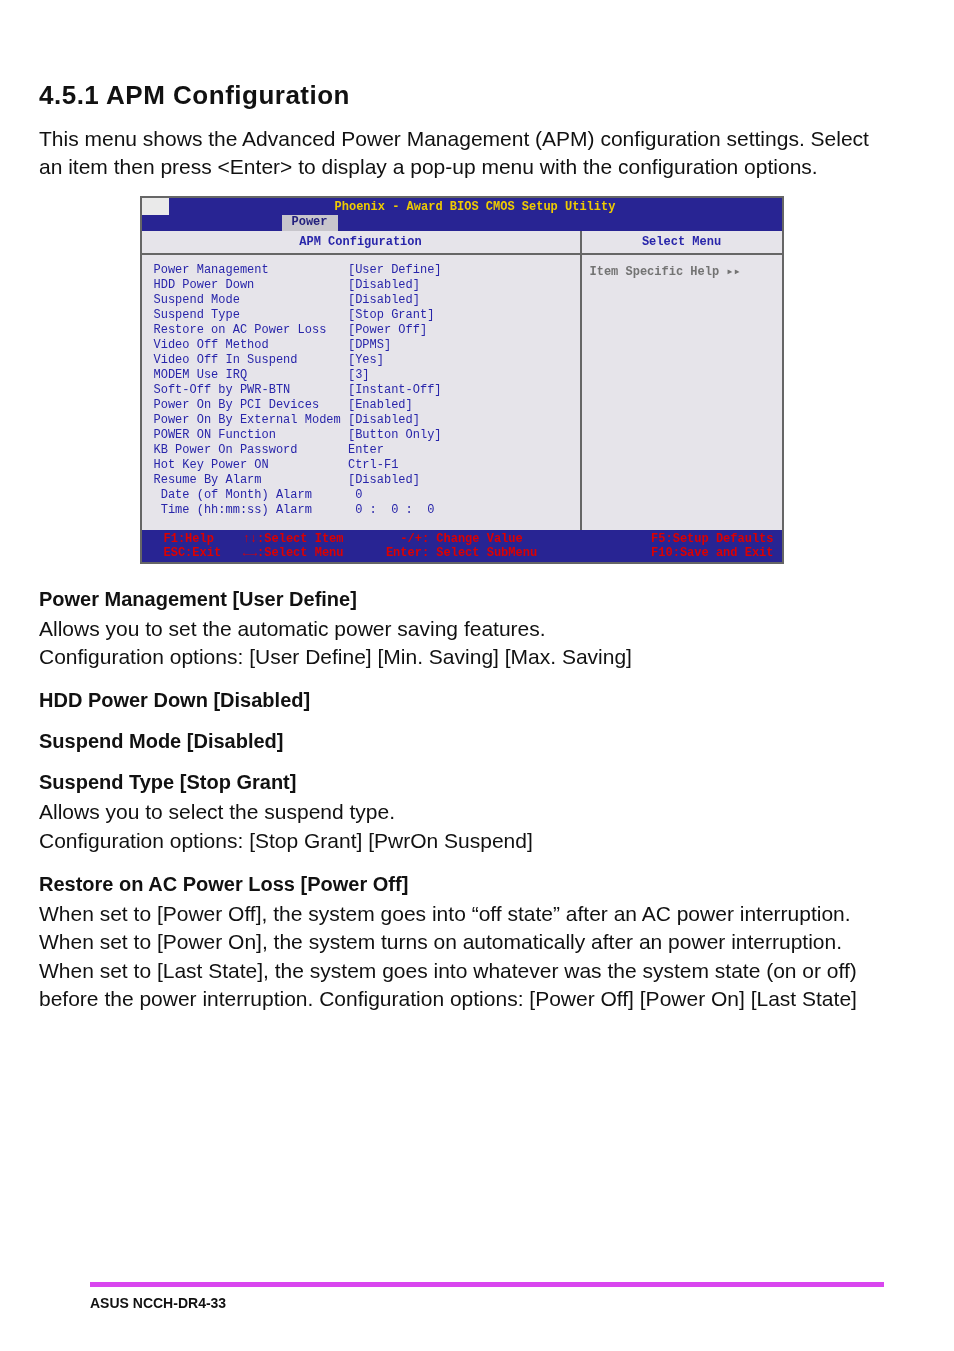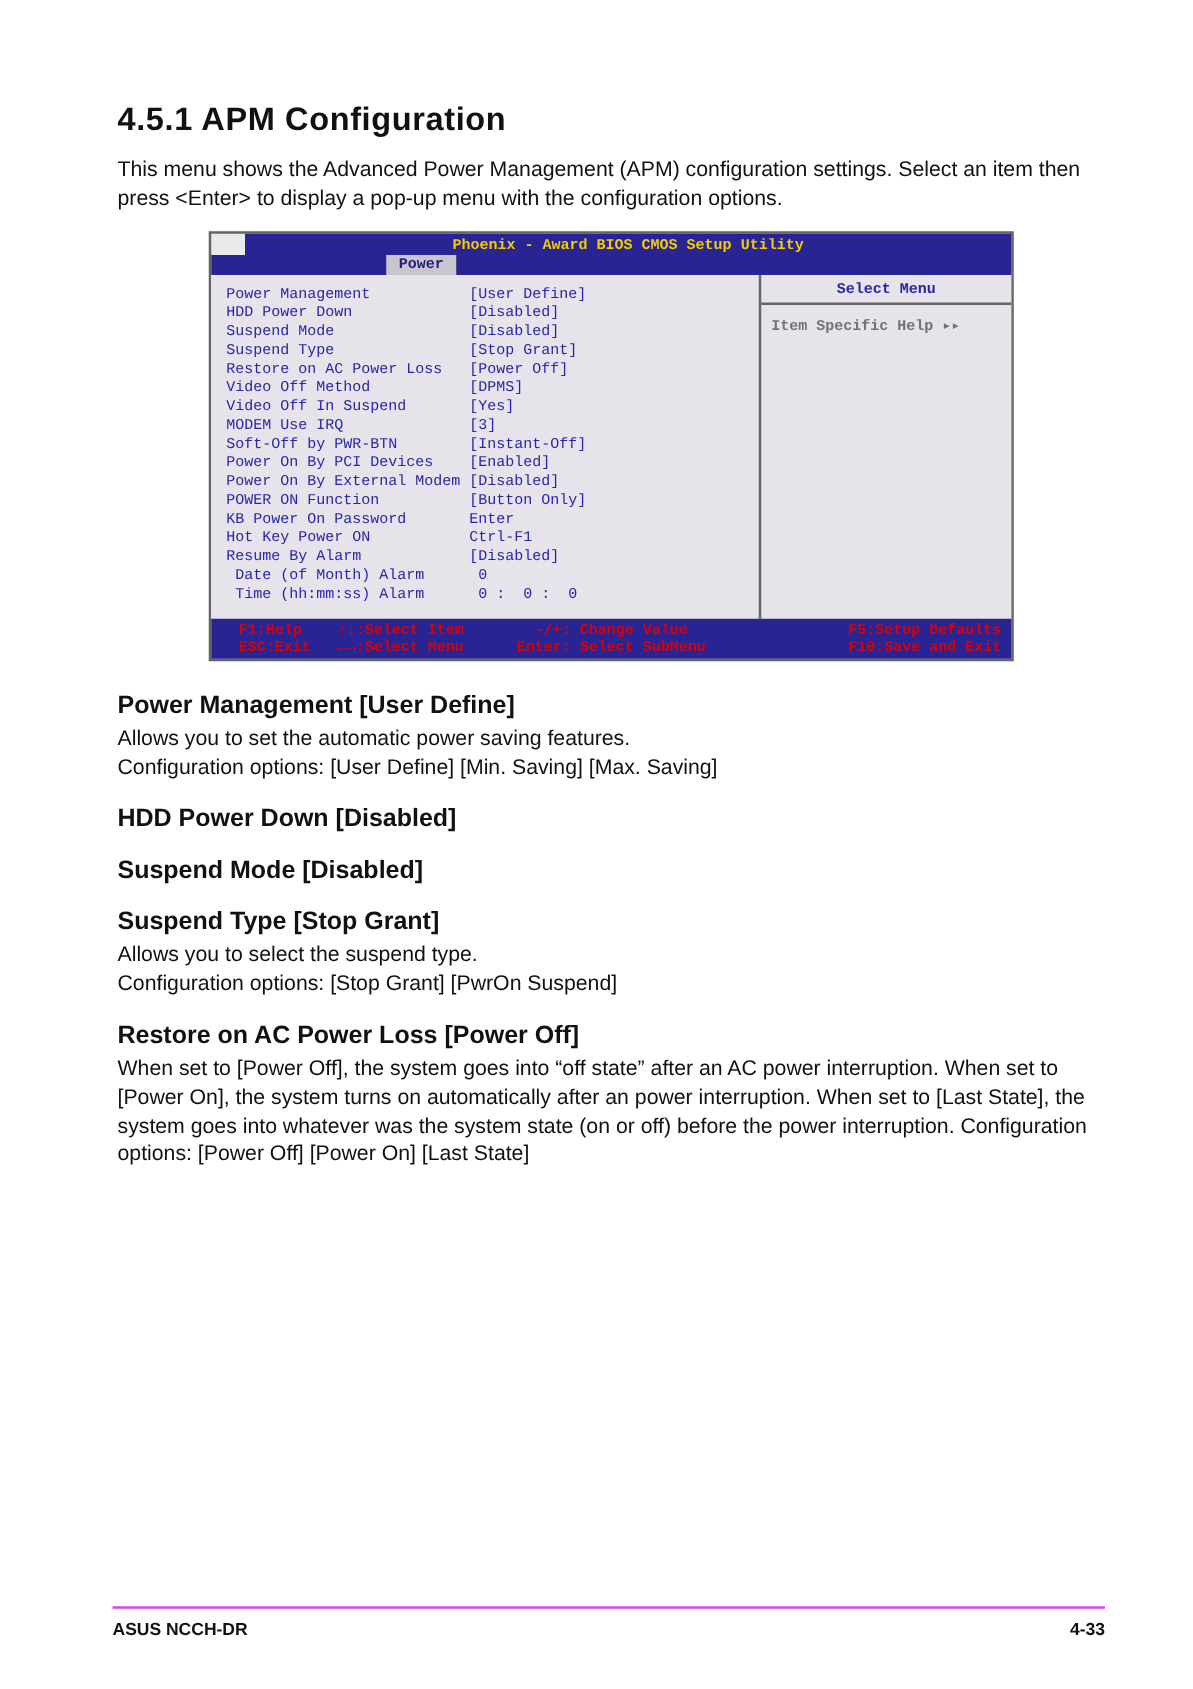--- a/index.html
+++ b/index.html
@@ -6,31 +6,31 @@
     margin: 0;
     padding: 0;
     background: #fff;
     font-family: Arial, Helvetica, sans-serif;
     color: #111;
   }
   .page {
     width: 954px;
     min-height: 1351px;
     box-sizing: border-box;
-    padding: 60px 70px 40px 94px;
+    padding: 60px 70px 40px 39px;
     position: relative;
   }
   h2.section-number {
     font-size: 26px;
     font-weight: 900;
     margin: 20px 0 14px 0;
     letter-spacing: 0.5px;
   }
   p.body {
-    font-size: 17px;
+    font-size: 21px;
     line-height: 1.35;
     margin: 0 0 14px 0;
   }
   h3.sub {
     font-size: 20px;
     font-weight: 900;
     margin: 18px 0 4px 0;
   }
 
   
@@ -110,43 +110,43 @@
   }
   .bios-footer .col.right {
     text-align: right;
   }
 
   .footer-bar {
     position: absolute;
     bottom: 40px;
     left: 90px;
     right: 70px;
-    border-top: 2px solid #d946ef;
+    border-top: 5px solid #d946ef;
     padding-top: 8px;
     display: flex;
-    justify-content: space-between;
     font-size: 14px;
     font-weight: 900;
   }
 </style>
 </head>
 <body>
 
 <div class="page">
 
   <h2 class="section-number">4.5.1   APM Configuration</h2>
   <p class="body">This menu shows the Advanced Power Management (APM) configuration settings. Select an item then press &lt;Enter&gt; to display a pop-up menu with the configuration options.</p>
 
   <div class="bios">
     <div class="bios-title">Phoenix - Award BIOS CMOS Setup Utility</div>
     <div class="bios-tabs">
       <div class="bios-tab">Power</div>
     </div>
     <div class="bios-body">
       <div class="bios-main">
+        <div class="bios-main-header">APM Configuration</div>
         <div class="bios-config" id="bios-config">Power Management           [User Define]
 HDD Power Down             [Disabled]
 Suspend Mode               [Disabled]
 Suspend Type               [Stop Grant]
 Restore on AC Power Loss   [Power Off]
 Video Off Method           [DPMS]
 Video Off In Suspend       [Yes]
 MODEM Use IRQ              [3]
 Soft-Off by PWR-BTN        [Instant-Off]
 Power On By PCI Devices    [Enabled]

